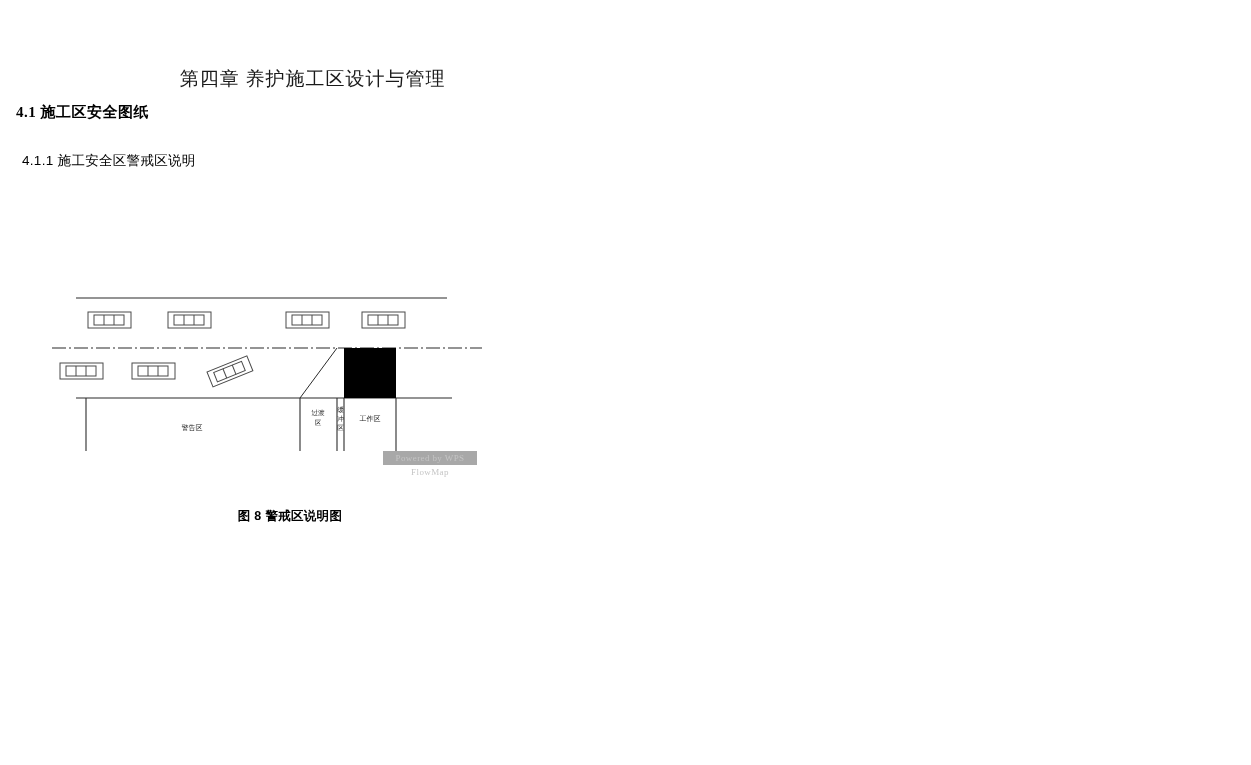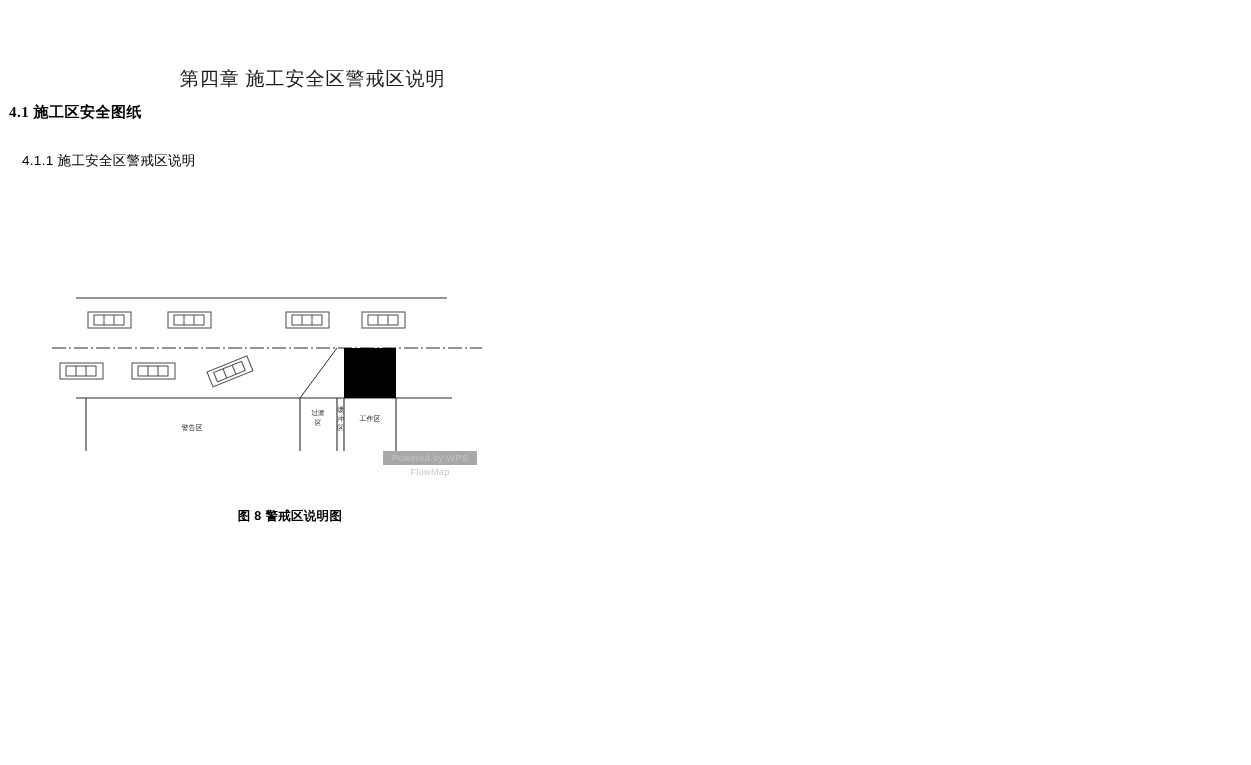--- a/index.html
+++ b/index.html
@@ -37,21 +37,21 @@
     left: 0; right: 0;
     top: 66px;
     text-align: center;
     font-size: 19px;
     font-family: "Liberation Serif", "DejaVu Serif", serif;
     letter-spacing: 1px;
     color: #1a1a1a;
   }
   .h-sec {
     position: absolute;
-    left: 9px;
+    left: 16px;
     top: 103px;
     font-size: 15px;
     font-weight: bold;
     letter-spacing: 0.5px;
   }
   .h-sub {
     position: absolute;
     left: 22px;
     font-size: 13.5px;
     font-family: Liberation Sans, sans-serif;
@@ -92,21 +92,21 @@
     top: 288px;
     width: 500px;
     height: 200px;
   }
   .fig8 svg, .fig9 svg { display: block; }
 
   .watermark {
     position: absolute;
     background: #9d9d9d;
     color: #bdbdbd;
-    font-family: Liberation Sans, sans-serif;
+    font-family: Liberation Serif, serif;
     font-size: 9px;
     letter-spacing: 0.4px;
     text-align: center;
     line-height: 14px;
     height: 14px;
     filter: blur(0.4px);
     opacity: 0.88;
   }
   .wm8 { left: 383px; top: 451px; width: 94px; }
   .f8-zone {
@@ -122,21 +122,21 @@
     text-anchor: middle;
   }
 </style>
 </head>
 <body>
 
 <div class="page">
 
   <div class="col-left">
 
-    <div class="chapter-title">第四章  施工安全区警戒区说明</div>
+    <div class="chapter-title">第四章  养护施工区设计与管理</div>
 
     <div class="h-sec">4.1  施工区安全图纸</div>
 
     <div class="h-sub h-sub-1">4.1.1 施工安全区警戒区说明</div>
 
 
     <div class="fig8">
       <svg width="500" height="200" viewBox="0 0 500 200" xmlns="http://www.w3.org/2000/svg">
         <g stroke="#2b2b2b" fill="none">
 

